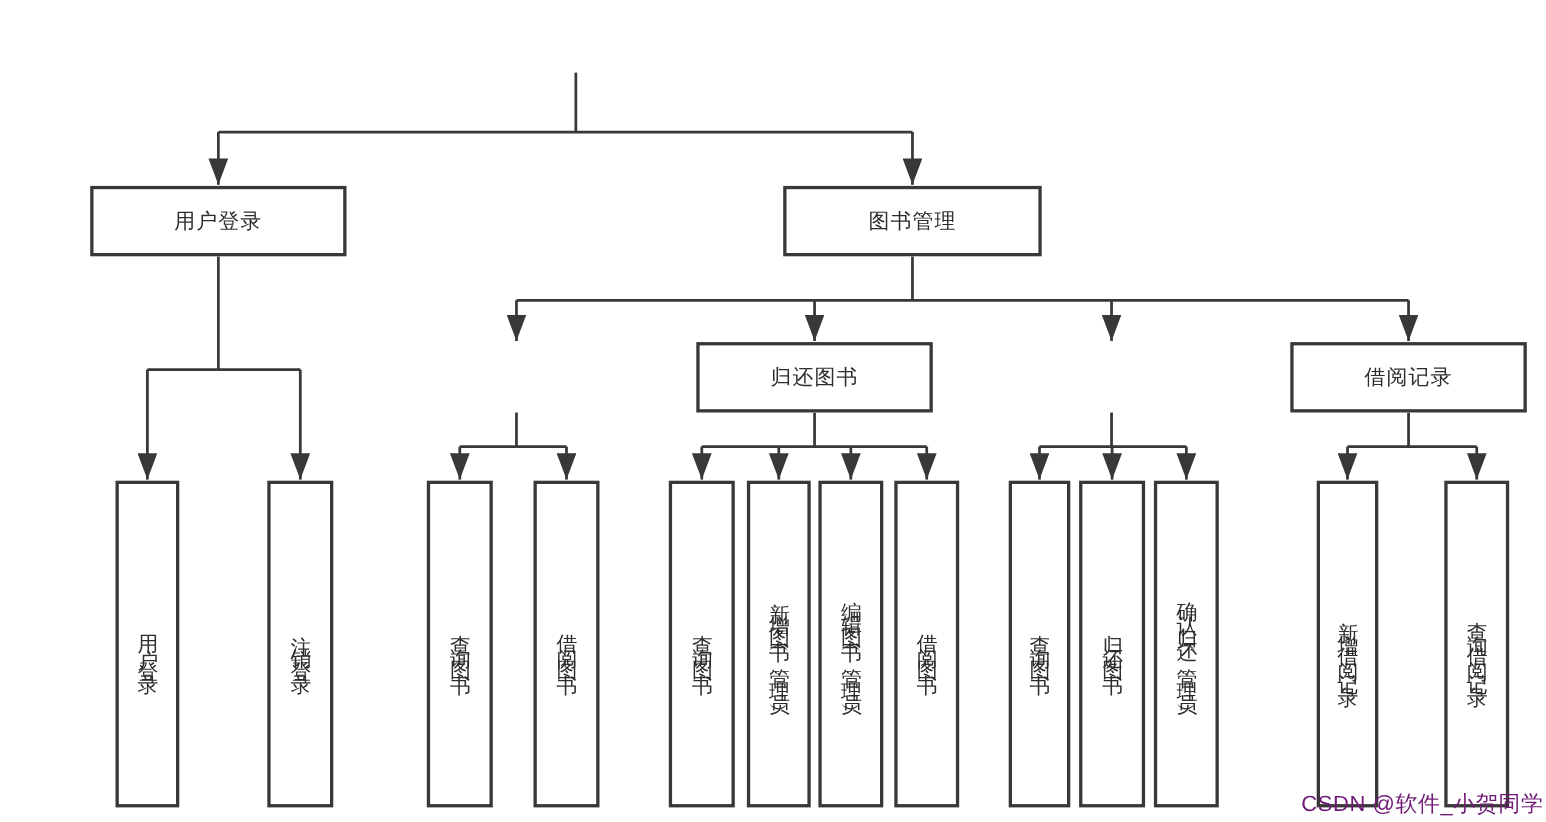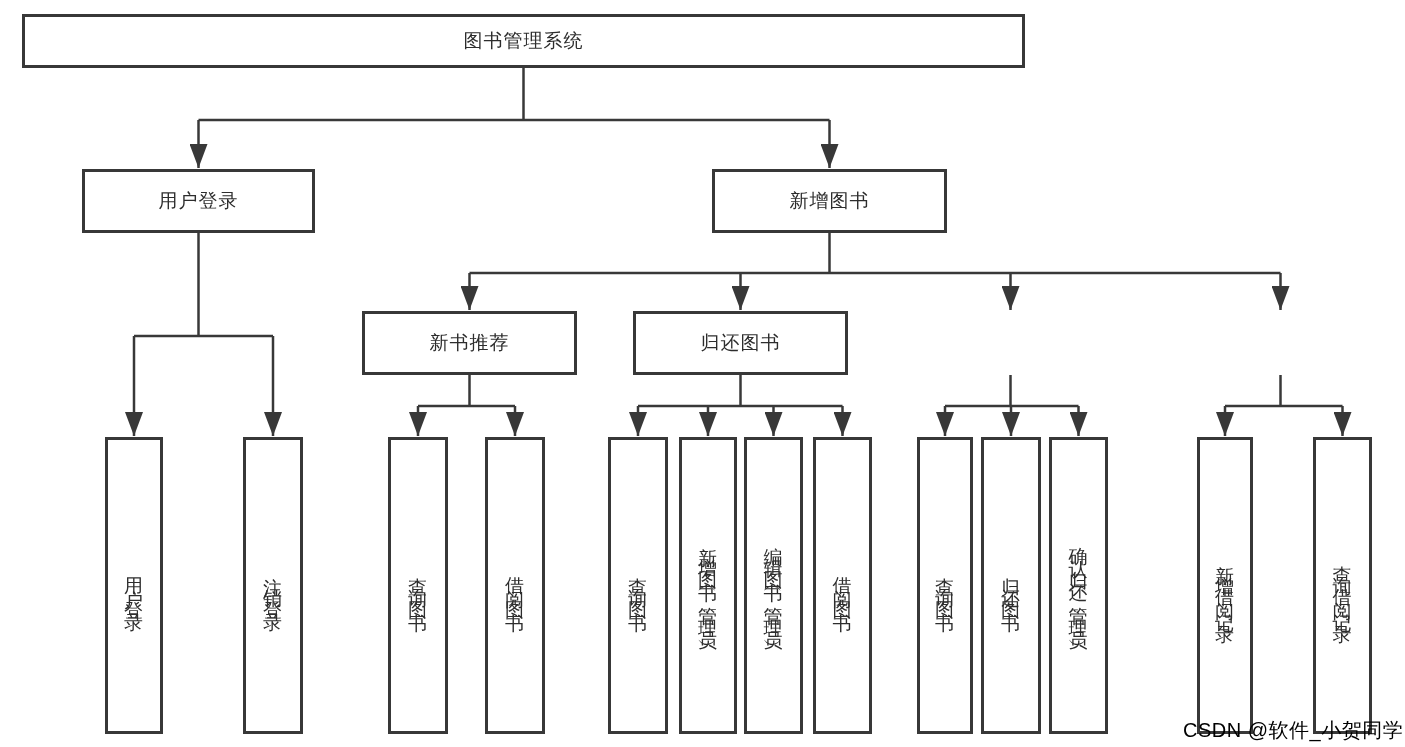--- a/index.html
+++ b/index.html
@@ -33,21 +33,21 @@
     writing-mode:vertical-rl;
     text-orientation:mixed;
     font-size:19px;
     letter-spacing:12px;
     line-height:1;
   }
   .watermark{
     position:absolute;
     left:1183px;top:717px;
     font-size:20px;
-    color:#000000;
+    color:#701a75;
     white-space:nowrap;
     z-index:5;
     letter-spacing:0.5px;
   }
 </style>
 </head>
 <body>
 
 <div class="canvas">
 
@@ -94,36 +94,33 @@
       <path d="M1011,406 V436" marker-end="url(#arrow)"></path>
       <path d="M1078.5,406 V436" marker-end="url(#arrow)"></path>
 
       <path d="M1280.5,375 V406"></path>
       <path d="M1225,406 H1342.5"></path>
       <path d="M1225,406 V436" marker-end="url(#arrow)"></path>
       <path d="M1342.5,406 V436" marker-end="url(#arrow)"></path>
     </g>
   </svg>
 
-  <div class="node hbox" style="left:22px;top:14px;width:1003px;height:54px;">
-    <span>图书管理系统</span>
-  </div>
 
   <div class="node hbox" style="left:82px;top:169px;width:233px;height:64px;">
     <span>用户登录</span>
   </div>
   <div class="node hbox" style="left:712px;top:169px;width:235px;height:64px;">
-    <span>新增图书</span>
+    <span>图书管理</span>
   </div>
 
-  <div class="node hbox" style="left:362px;top:311px;width:215px;height:64px;">
-    <span>新书推荐</span>
-  </div>
   <div class="node hbox" style="left:633px;top:311px;width:215px;height:64px;">
     <span>归还图书</span>
+  </div>
+  <div class="node hbox" style="left:1173px;top:311px;width:215px;height:64px;">
+    <span>借阅记录</span>
   </div>
 
   <div class="node vbox" style="left:105px;top:437px;width:58px;height:297px;">
     <span>用户登录</span>
   </div>
   <div class="node vbox" style="left:243px;top:437px;width:60px;height:297px;">
     <span>注销登录</span>
   </div>
 
   <div class="node vbox" style="left:388px;top:437px;width:60px;height:297px;">

